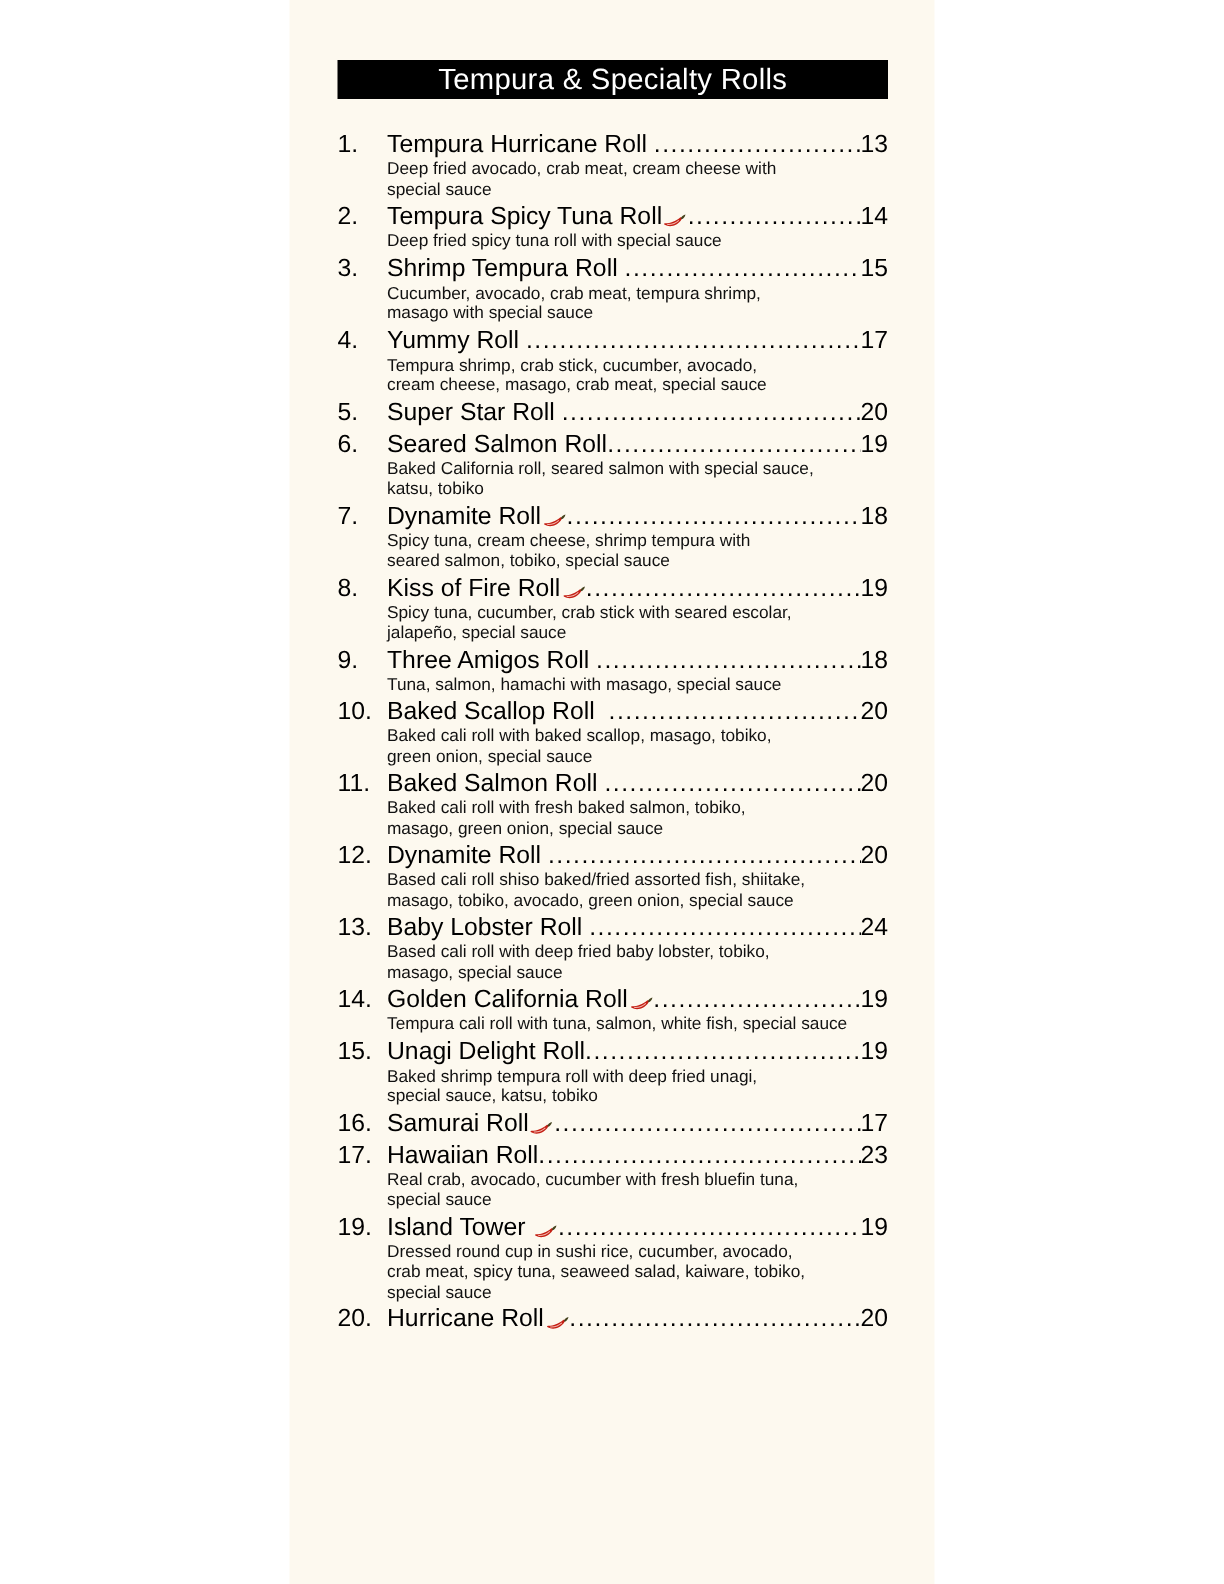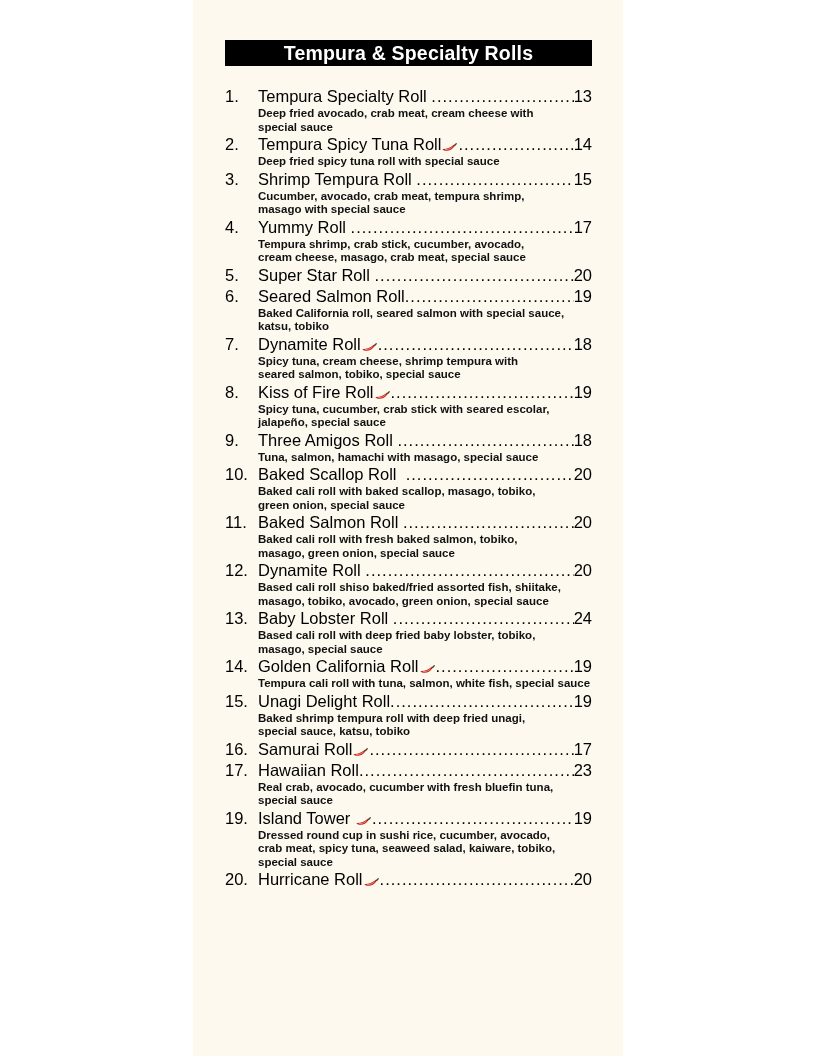--- a/index.html
+++ b/index.html
@@ -23,21 +23,21 @@
     box-sizing: border-box;
     padding: 40px 31px 0 32px;
   }
   .title-bar {
     background: var(--bar-bg, #000000);
     color: var(--bar-text, #ffffff);
     height: 26px;
     display: flex;
     align-items: center;
     justify-content: center;
-    font-weight: bold;
+    font-weight: normal;
     font-size: 19.5px;
     letter-spacing: 0.2px;
     margin-bottom: 20px;
   }
   .items { }
   .item {
     display: flex;
   }
   .num {
     flex: 0 0 33px;
@@ -72,37 +72,36 @@
   }
   .dots::after {
     content: "...........................................................................................";
   }
   .price { flex: 0 0 auto; text-align: right; }
   .desc {
     font-size: 11.5px;
     line-height: 13.5px;
     white-space: pre-line;
     color: #111;
-    font-weight: bold;
   }
 </style>
 </head>
 <body>
 
 <div class="page">
   <div class="menu-column">
     <div class="title-bar">
       <span>Tempura &amp; Specialty Rolls</span>
     </div>
     <div class="items" id="items">
   <div class="item">
     <div class="num">1.</div>
     <div class="item-body">
       <div class="name-row">
-        <span class="name">Tempura Specialty Roll </span>
+        <span class="name">Tempura Hurricane Roll </span>
 
         <span class="dots"></span>
         <span class="price">13</span>
       </div>
       <div class="desc">Deep fried avocado, crab meat, cream cheese with
 special sauce</div>
     </div>
   </div>
 
   <div class="item">

